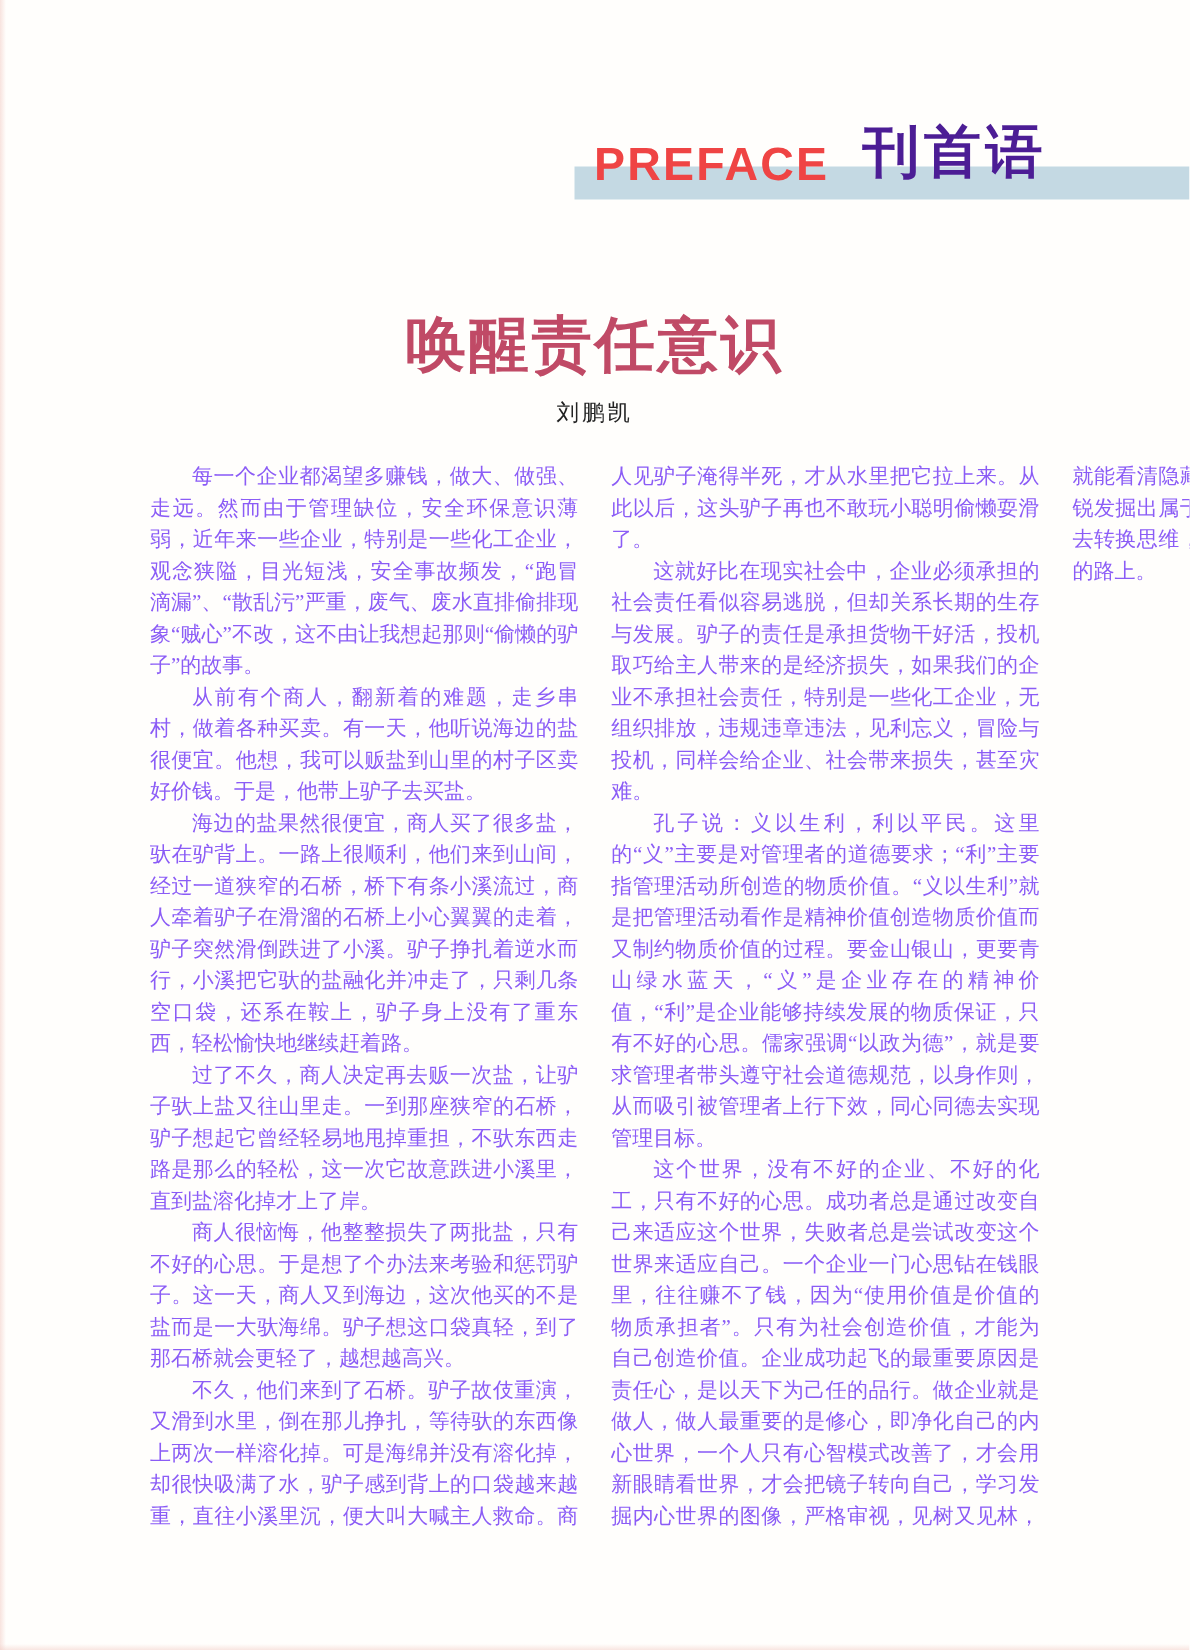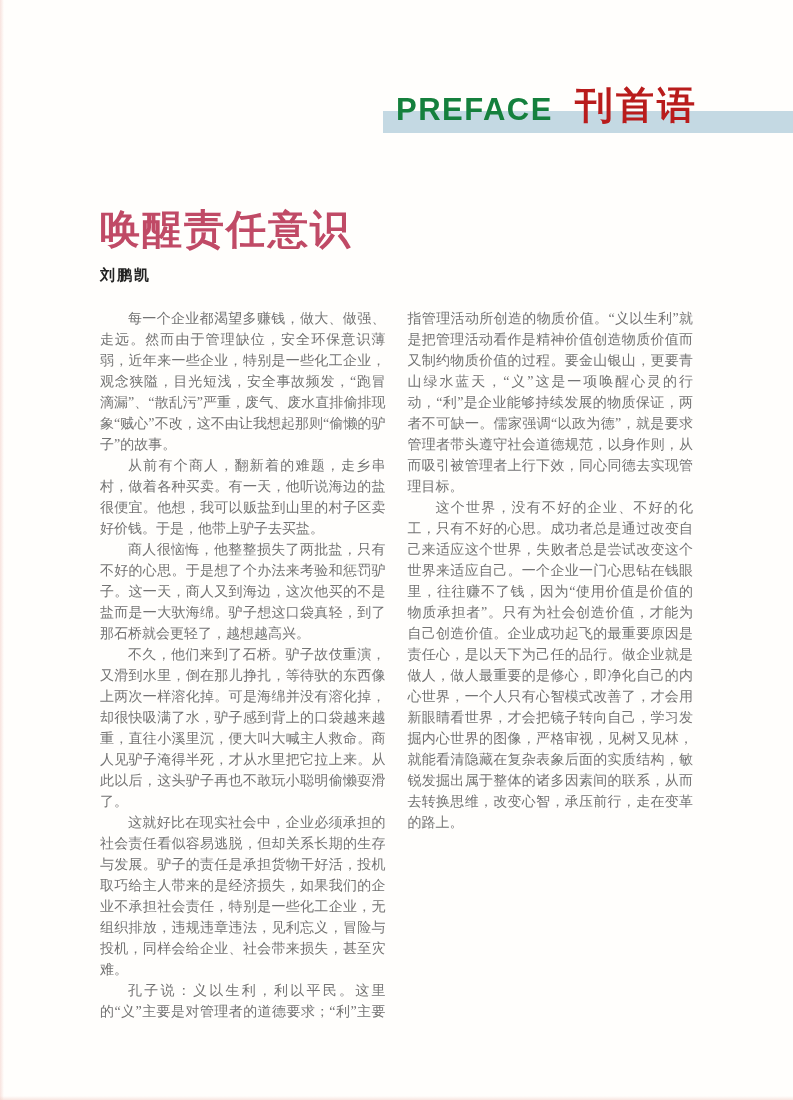--- a/index.html
+++ b/index.html
@@ -22,55 +22,54 @@
   
   .header-band {
     position: absolute; top: 111px; left: 383px; right: 0; height: 22px;
     background: #c4d9e3;
   }
   .preface-en {
     position: absolute; left: 396px; top: 94px;
     font-family: "Liberation Sans", "DejaVu Sans", sans-serif;
     font-weight: bold; font-size: 31px; line-height: 1;
     letter-spacing: 1.5px;
-    color: #15803d;
+    color: #ef4444;
   }
   .preface-zh {
     position: absolute; left: 575px; top: 86px;
-    font-family: Liberation Serif, serif;
+    font-family: Liberation Mono, monospace;
     font-weight: bold; font-size: 38px; line-height: 1;
     letter-spacing: 3px;
-    color: #b91c1c;
+    color: #4c1d95;
   }
   
   .title-wrap {
     position: absolute; left: 100px; width: 593px; top: 208px;
-    text-align: left;
+    text-align: center;
   }
   .article-title {
     font-family: "Liberation Serif", "DejaVu Serif", serif;
     font-weight: bold; font-size: 40px; line-height: 1.1;
     letter-spacing: 2px;
     color: #c04a66;
     margin: 0;
   }
   .article-author {
     margin: 14px 0 0 0;
     font-family: "Liberation Sans", "DejaVu Sans", sans-serif;
     font-size: 15px; letter-spacing: 2px;
     color: #222;
-    font-weight: bold;
   }
   
   .body-columns {
     position: absolute; left: 100px; top: 308px;
     width: 593px; height: 718px;
     column-count: 2; column-gap: 22px; column-fill: auto;
     font-size: 14px; line-height: 21px;
-    color: #737373;
+    color: #8b5cf6;
     text-align: justify;
   }
   .body-columns .para {
     margin: 0;
     text-indent: 2em;
   }
 </style>
 </head>
 <body>
 
@@ -82,18 +81,20 @@
 <div class="preface-zh">刊首语</div>
 
 <div class="title-wrap">
   <h1 class="article-title">唤醒责任意识</h1>
   <div class="article-author">刘鹏凯</div>
 </div>
 
 <div class="body-columns">
     <p class="para">每一个企业都渴望多赚钱，做大、做强、走远。然而由于管理缺位，安全环保意识薄弱，近年来一些企业，特别是一些化工企业，观念狭隘，目光短浅，安全事故频发，“跑冒滴漏”、“散乱污”严重，废气、废水直排偷排现象“贼心”不改，这不由让我想起那则“偷懒的驴子”的故事。</p>
     <p class="para">从前有个商人，翻新着的难题，走乡串村，做着各种买卖。有一天，他听说海边的盐很便宜。他想，我可以贩盐到山里的村子区卖好价钱。于是，他带上驴子去买盐。</p>
+    <p class="para">海边的盐果然很便宜，商人买了很多盐，驮在驴背上。一路上很顺利，他们来到山间，经过一道狭窄的石桥，桥下有条小溪流过，商人牵着驴子在滑溜的石桥上小心翼翼的走着，驴子突然滑倒跌进了小溪。驴子挣扎着逆水而行，小溪把它驮的盐融化并冲走了，只剩几条空口袋，还系在鞍上，驴子身上没有了重东西，轻松愉快地继续赶着路。</p>
+    <p class="para">过了不久，商人决定再去贩一次盐，让驴子驮上盐又往山里走。一到那座狭窄的石桥，驴子想起它曾经轻易地甩掉重担，不驮东西走路是那么的轻松，这一次它故意跌进小溪里，直到盐溶化掉才上了岸。</p>
     <p class="para">商人很恼悔，他整整损失了两批盐，只有不好的心思。于是想了个办法来考验和惩罚驴子。这一天，商人又到海边，这次他买的不是盐而是一大驮海绵。驴子想这口袋真轻，到了那石桥就会更轻了，越想越高兴。</p>
     <p class="para">不久，他们来到了石桥。驴子故伎重演，又滑到水里，倒在那儿挣扎，等待驮的东西像上两次一样溶化掉。可是海绵并没有溶化掉，却很快吸满了水，驴子感到背上的口袋越来越重，直往小溪里沉，便大叫大喊主人救命。商人见驴子淹得半死，才从水里把它拉上来。从此以后，这头驴子再也不敢玩小聪明偷懒耍滑了。</p>
     <p class="para">这就好比在现实社会中，企业必须承担的社会责任看似容易逃脱，但却关系长期的生存与发展。驴子的责任是承担货物干好活，投机取巧给主人带来的是经济损失，如果我们的企业不承担社会责任，特别是一些化工企业，无组织排放，违规违章违法，见利忘义，冒险与投机，同样会给企业、社会带来损失，甚至灾难。</p>
-    <p class="para">孔子说：义以生利，利以平民。这里的“义”主要是对管理者的道德要求；“利”主要指管理活动所创造的物质价值。“义以生利”就是把管理活动看作是精神价值创造物质价值而又制约物质价值的过程。要金山银山，更要青山绿水蓝天，“义”这是一项唤醒心灵的行动，“利”是企业能够持续发展的物质保证，两者不可缺一。儒家强调“以政为德”，就是要求管理者带头遵守社会道德规范，以身作则，从而吸引被管理者上行下效，同心同德去实现管理目标。</p>
+    <p class="para">孔子说：义以生利，利以平民。这里的“义”主要是对管理者的道德要求；“利”主要指管理活动所创造的物质价值。“义以生利”就是把管理活动看作是精神价值创造物质价值而又制约物质价值的过程。要金山银山，更要青山绿水蓝天，“义”是企业存在的精神价值，“利”是企业能够持续发展的物质保证，只有不好的心思。儒家强调“以政为德”，就是要求管理者带头遵守社会道德规范，以身作则，从而吸引被管理者上行下效，同心同德去实现管理目标。</p>
     <p class="para">这个世界，没有不好的企业、不好的化工，只有不好的心思。成功者总是通过改变自己来适应这个世界，失败者总是尝试改变这个世界来适应自己。一个企业一门心思钻在钱眼里，往往赚不了钱，因为“使用价值是价值的物质承担者”。只有为社会创造价值，才能为自己创造价值。企业成功起飞的最重要原因是责任心，是以天下为己任的品行。做企业就是做人，做人最重要的是修心，即净化自己的内心世界，一个人只有心智模式改善了，才会用新眼睛看世界，才会把镜子转向自己，学习发掘内心世界的图像，严格审视，见树又见林，就能看清隐藏在复杂表象后面的实质结构，敏锐发掘出属于整体的诸多因素间的联系，从而去转换思维，改变心智，承压前行，走在变革的路上。</p>
   </div>
 
 </body></html>

